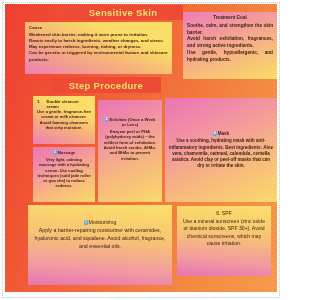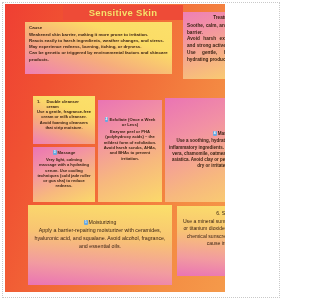--- a/index.html
+++ b/index.html
@@ -11,21 +11,21 @@
   #poster{
     position:relative;width:282px;height:300px;box-sizing:border-box;
     padding:4px;
     background:#ffffff;
   }
   .dotted-frame{
     position:absolute;left:2px;top:2px;right:2px;bottom:2px;
     border:1px dotted #c9c9c9;box-sizing:border-box;pointer-events:none;
   }
   .canvas{
-    position:absolute;left:5px;top:4px;width:220px;height:288px;
+    position:absolute;left:5px;top:4px;width:272px;height:288px;
     background:linear-gradient(110deg,#ef3f33 0%,#f05232 22%,#f2703a 52%,#f48c43 78%,#f59a4a 100%);
     box-sizing:border-box;
     overflow:hidden;
   }
 
   .banner{
     position:absolute;
     background:#ee4b37;
     color:#fbe06a;
     font-weight:bold;
@@ -122,20 +122,21 @@
 
     <div class="card grad-pmy" id="card-goal">
       <div class="card-inner">
         <p class="card-title">Treatment Goal</p>
         <p class="card-body">Soothe, calm, and strengthen the skin barrier.</p>
         <p class="card-body">Avoid harsh exfoliation, fragrances, and strong active ingredients.</p>
         <p class="card-body">Use gentle, hypoallergenic, and hydrating products.</p>
       </div>
     </div>
 
+    <div class="banner" id="banner-step">Step Procedure</div>
 
     <div class="card grad-ymp" id="card-step1">
       <div class="card-inner">
         <div class="step1-head">
           <span>1.</span>
           <span>Double cleanser cream</span>
         </div>
         <p class="card-body">Use a gentle, fragrance-free cream or milk cleanser. Avoid foaming cleansers that strip moisture.</p>
       </div>
     </div>

